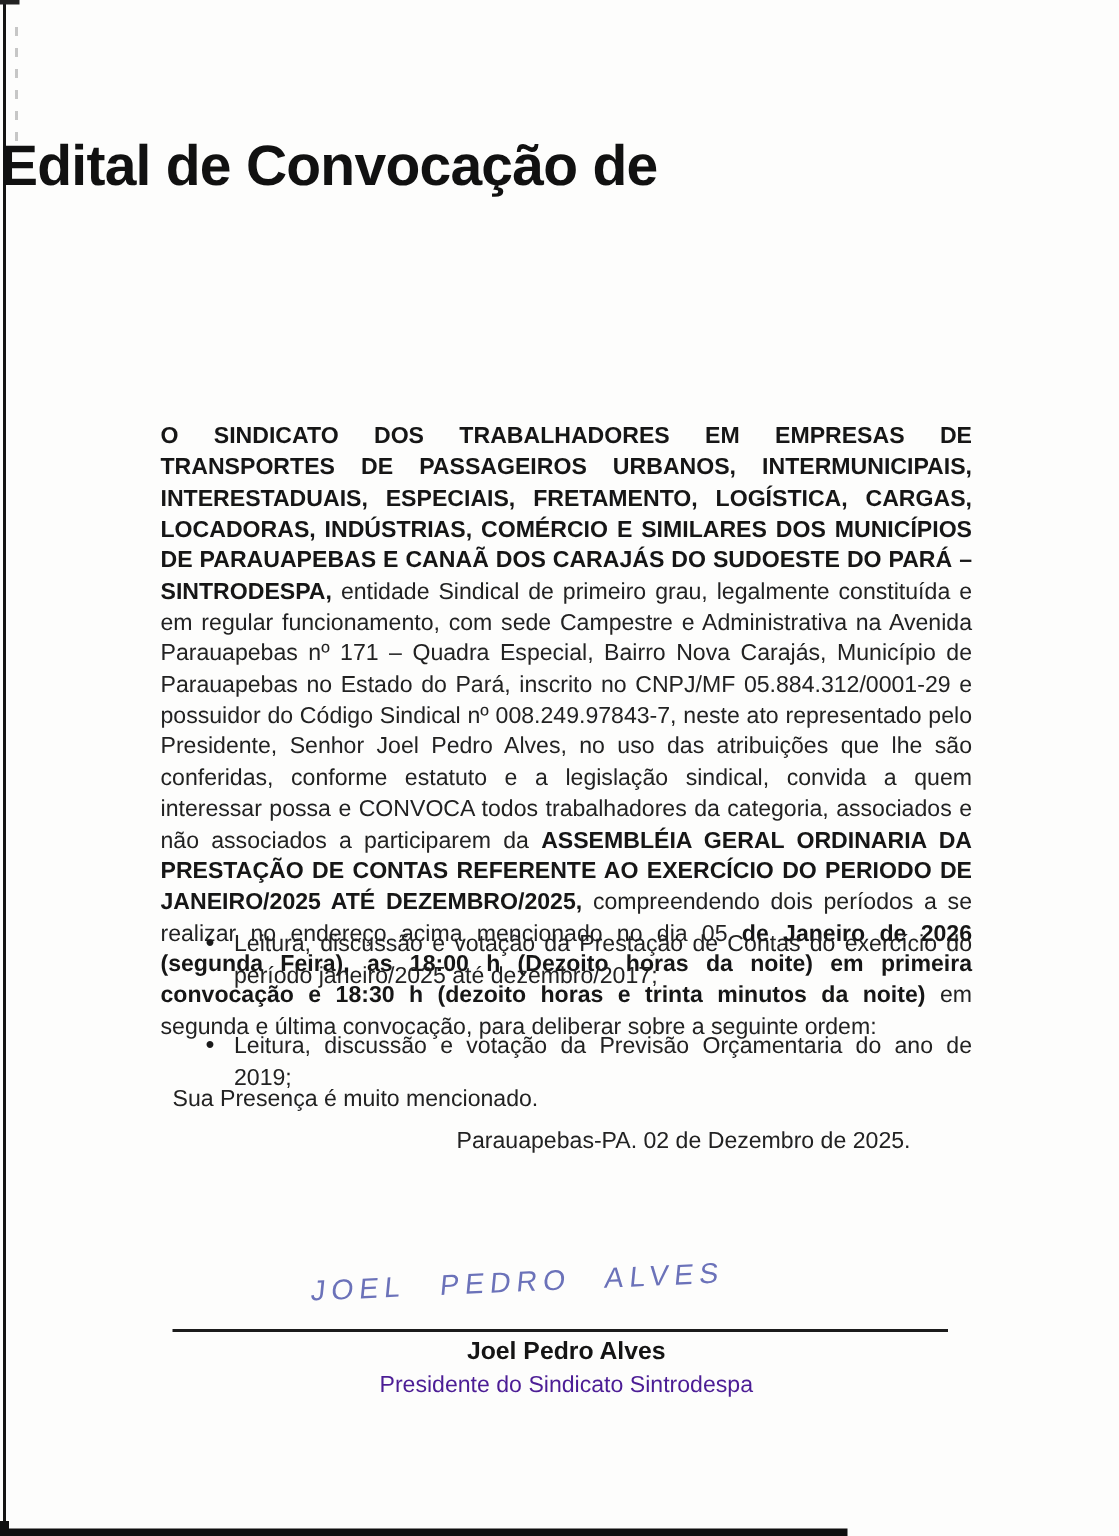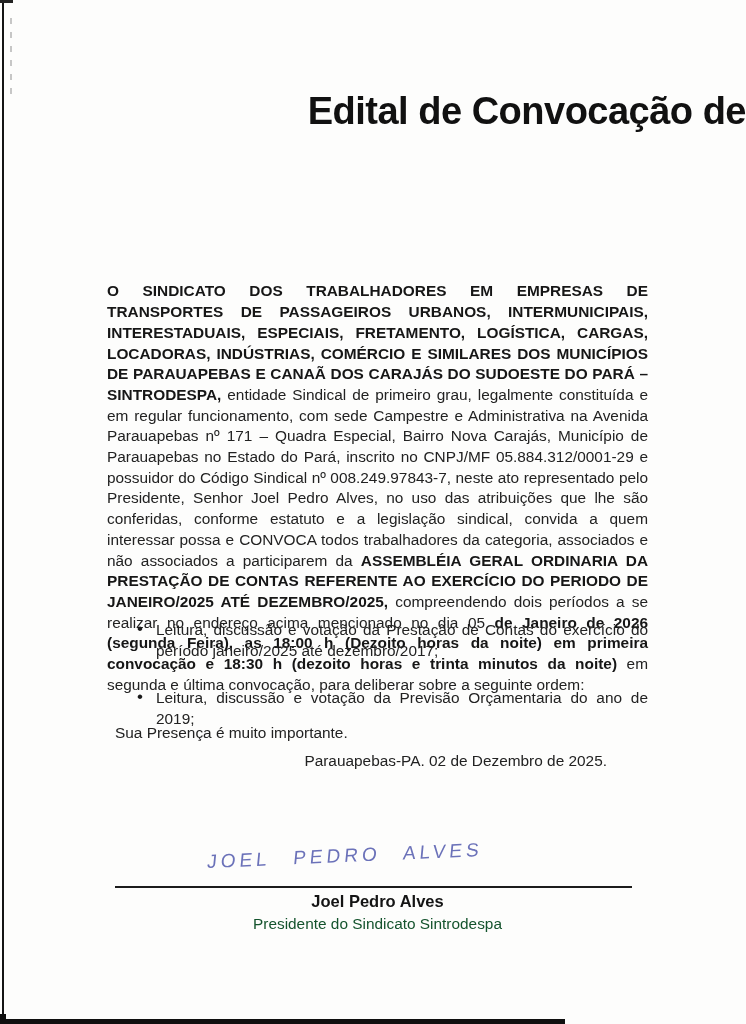--- a/index.html
+++ b/index.html
@@ -17,21 +17,21 @@
   .corner-tl{position:absolute;left:0;top:0;width:13px;height:3px;background:#222;}
   .dash-marks{position:absolute;left:10px;top:18px;width:2px;height:80px;
     background:repeating-linear-gradient(to bottom,#9a9a9a 0 6px,transparent 6px 14px);
     opacity:.55;}
   .edge-bottom{position:absolute;left:0;bottom:0;width:565px;height:5px;background:#0f0f0f;}
   .edge-bottom-nub{position:absolute;left:0;bottom:0;width:6px;height:10px;background:#0f0f0f;}
 
   
   .doc-title{
     position:absolute;left:0;top:84px;width:100%;
-    text-align:right;font-weight:700;font-size:38px;line-height:55px;
+    text-align:left;font-weight:700;font-size:38px;line-height:55px;
     letter-spacing:-.5px;color:#111;
   }
   .body-par{
     position:absolute;left:107px;top:266px;width:541px;
     font-size:15.4px;line-height:20.7px;text-align:justify;
     color:#222;
   }
   .body-par .b{font-weight:700;color:#161616;}
   .agenda{
     position:absolute;left:137px;top:620px;width:511px;
@@ -58,21 +58,21 @@
     opacity:.9;
     white-space:nowrap;
   }
   .sig-line{position:absolute;left:115px;top:886px;width:517px;height:2px;background:#1c1c1c;}
   .sig-name{
     position:absolute;left:107px;top:892px;width:541px;text-align:center;
     font-weight:700;font-size:16.5px;color:#141414;
   }
   .sig-role{
     position:absolute;left:107px;top:915px;width:541px;text-align:center;
-    font-size:15.4px;color:#14532d;
+    font-size:15.4px;color:#4c1d95;
   }
 </style>
 </head>
 <body>
 
 <div class="page">
 
   <div class="edge-left"></div>
   <div class="corner-tl"></div>
   <div class="dash-marks"></div>
@@ -83,21 +83,21 @@
     <div>Edital de Convocação de</div>
   </div>
 
   <p class="body-par"><span class="b">O SINDICATO DOS TRABALHADORES EM EMPRESAS DE TRANSPORTES DE PASSAGEIROS URBANOS, INTERMUNICIPAIS, INTERESTADUAIS, ESPECIAIS, FRETAMENTO, LOGÍSTICA, CARGAS, LOCADORAS, INDÚSTRIAS, COMÉRCIO E SIMILARES DOS MUNICÍPIOS DE PARAUAPEBAS E CANAÃ DOS CARAJÁS DO SUDOESTE DO PARÁ – SINTRODESPA, </span><span>entidade Sindical de primeiro grau, legalmente constituída e em regular funcionamento, com sede Campestre e Administrativa na Avenida Parauapebas nº 171 – Quadra Especial, Bairro Nova Carajás, Município de Parauapebas no Estado do Pará, inscrito no CNPJ/MF 05.884.312/0001-29 e possuidor do Código Sindical nº 008.249.97843-7, neste ato representado pelo Presidente, Senhor Joel Pedro Alves, no uso das atribuições que lhe são conferidas, conforme estatuto e a legislação sindical, convida a quem interessar possa e CONVOCA todos trabalhadores da categoria, associados e não associados a participarem da </span><span class="b">ASSEMBLÉIA GERAL ORDINARIA DA PRESTAÇÃO DE CONTAS REFERENTE AO EXERCÍCIO DO PERIODO DE JANEIRO/2025 ATÉ DEZEMBRO/2025, </span><span>compreendendo dois períodos a se realizar no endereço acima mencionado no dia 05 </span><span class="b">de Janeiro de 2026 (segunda Feira), as 18:00 h (Dezoito horas da noite) em primeira convocação e 18:30 h (dezoito horas e trinta minutos da noite)</span><span> em segunda e última convocação, para deliberar sobre a seguinte ordem:</span></p>
 
   <ul class="agenda">
       <li>Leitura, discussão e votação da Prestação de Contas do exercício do período janeiro/2025 até dezembro/2017;</li>
       <li>Leitura, discussão e votação da Previsão Orçamentaria do ano de 2019;</li>
     </ul>
 
-  <div class="presence">Sua Presença é muito importante.</div>
+  <div class="presence">Sua Presença é muito mencionado.</div>
   <div class="dateline">Parauapebas-PA. 02 de Dezembro de 2025.</div>
 
   <div class="sig-hand" style="color: rgb(92, 99, 178);">JOEL PEDRO ALVES</div>
   <div class="sig-line"></div>
   <div class="sig-name">Joel Pedro Alves</div>
   <div class="sig-role">Presidente do Sindicato Sintrodespa</div>
 
 </div>
 
 </body></html>

